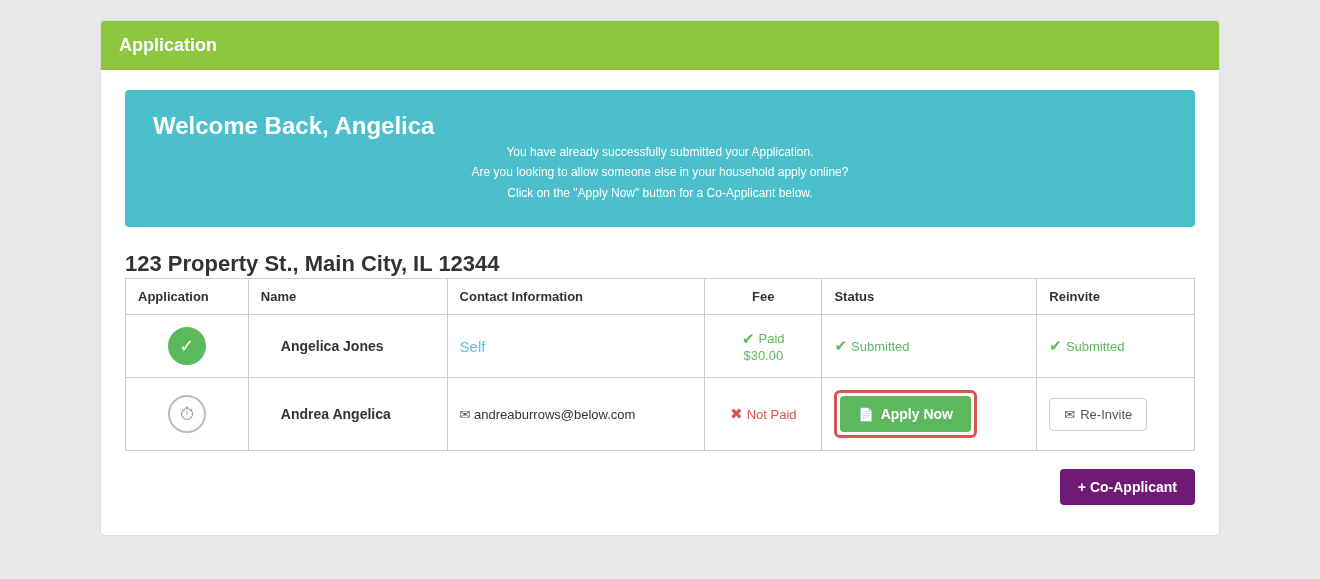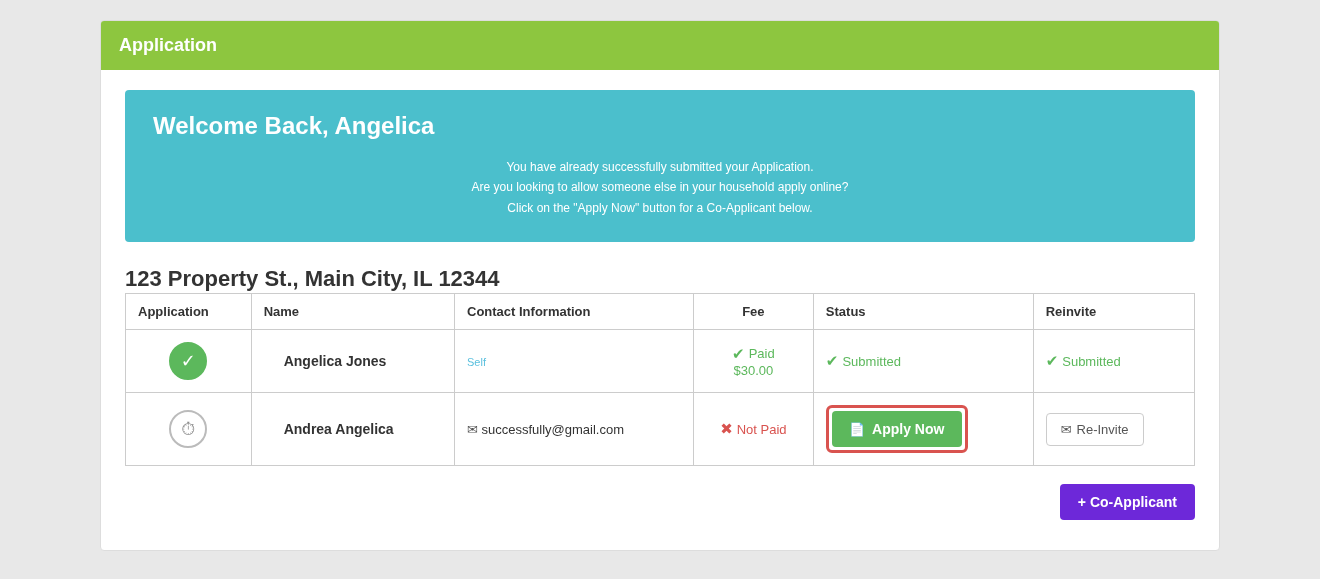--- a/index.html
+++ b/index.html
@@ -34,21 +34,21 @@
     .welcome-banner {
       background: #4bbfcc;
       border-radius: 4px;
       padding: 22px 28px 24px;
       margin-bottom: 24px;
       color: #fff;
     }
     .welcome-banner h3 {
       font-size: 24px;
       font-weight: bold;
-      margin-bottom: 17px;
+      margin-bottom: 2px;
     }
     .welcome-banner p {
       font-size: 12px;
       line-height: 1.7;
       text-align: center;
     }
     .property-title {
       font-size: 22px;
       font-weight: bold;
       color: #333;
@@ -97,21 +97,21 @@
       border: 2px solid #bbb;
     }
     .name-bold {
       font-weight: bold;
       font-size: 14px;
       margin-left: 20px;
     }
     .contact-link {
       color: #5bc0de;
       text-decoration: none;
-      font-size: 11px;
+      font-size: 15px;
     }
     .fee-paid {
       color: #5cb85c;
       font-weight: normal;
       text-align: center;
     }
     .fee-notpaid {
       color: #d9534f;
       text-align: center;
     }
@@ -146,21 +146,21 @@
       border: 1px solid #ccc;
       border-radius: 4px;
       padding: 8px 14px;
       font-size: 13px;
       cursor: pointer;
       display: inline-flex;
       align-items: center;
       gap: 5px;
     }
     .btn-co-applicant {
-      background: #6d28d9;
+      background: #701a75;
       color: #fff;
       border: none;
       border-radius: 4px;
       padding: 10px 18px;
       font-size: 14px;
       font-weight: bold;
       cursor: pointer;
       display: inline-flex;
       align-items: center;
       gap: 6px;
@@ -246,21 +246,21 @@
 
         <tr>
           <td class="center">
             <div class="applicant-icon icon-clock">⏱</div>
           </td>
           <td>
             <span class="name-bold">Andrea Angelica</span>
           </td>
           <td>
             <span class="icon-mail">✉</span>
-            <span> successfully@gmail.com</span>
+            <span> andreaburrows@below.com</span>
           </td>
           <td class="center fee-notpaid">
             <span class="check-circle-icon">
               <span class="icon-red">✖</span>
               <span>Not Paid</span>
             </span>
           </td>
           <td>
             <div class="apply-wrapper">
               <button class="btn-apply">

